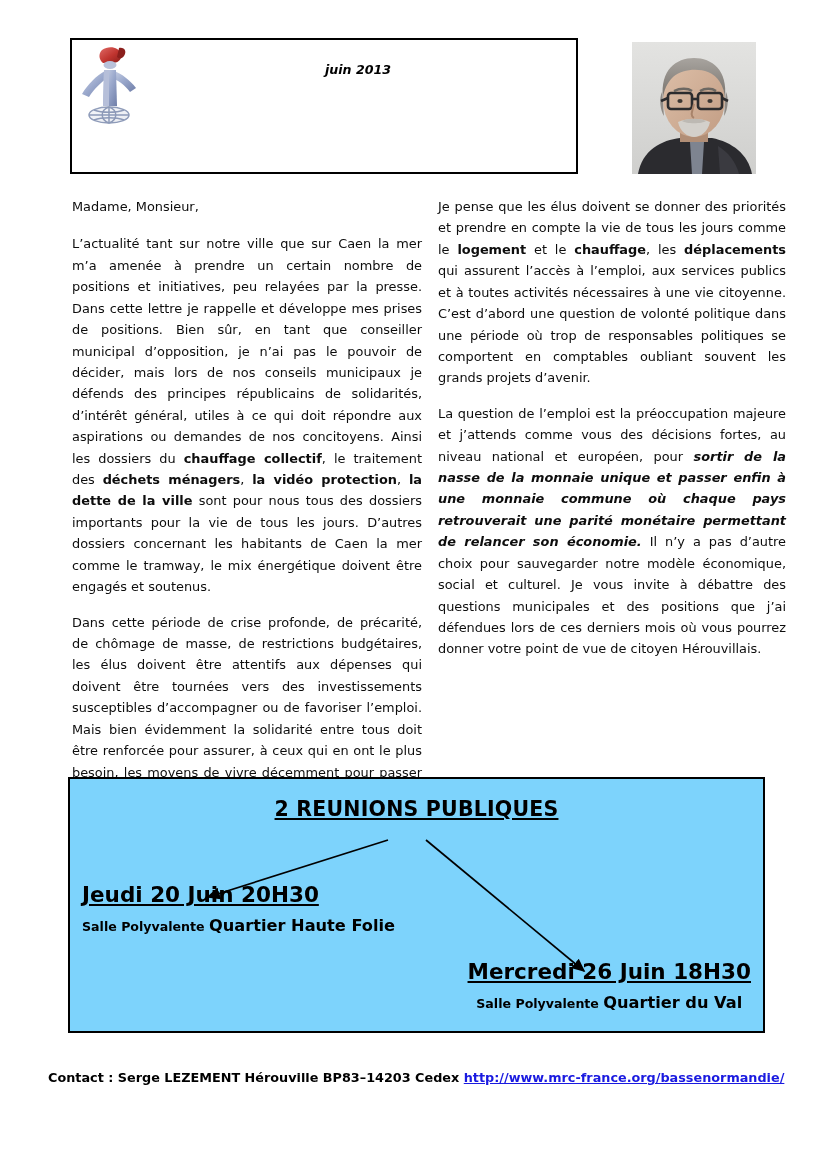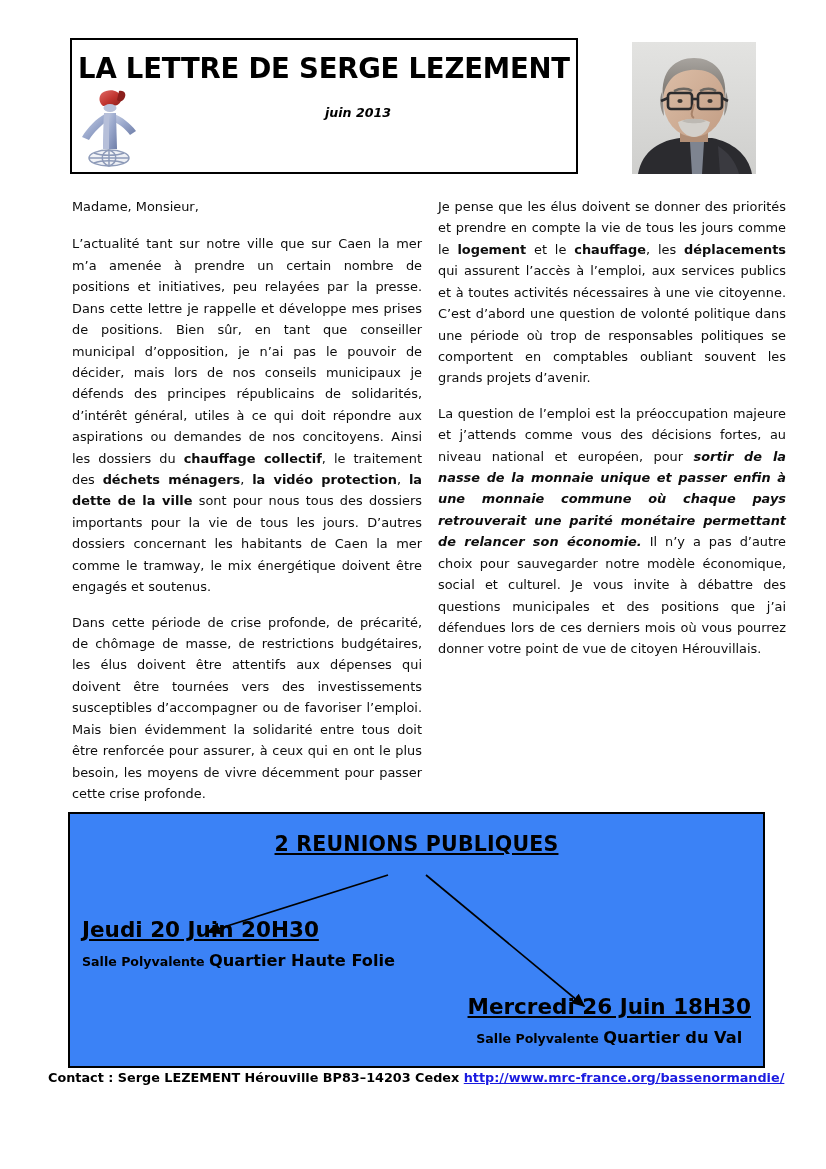--- a/index.html
+++ b/index.html
@@ -99,26 +99,26 @@
   .col-right { left: 438px; width: 348px; }
 
   .col p { margin: 0 0 14px 0; }
   .salutation { margin-bottom: 16px !important; text-align: left; }
   .signature  { text-align: left; margin-top: 10px; }
 
   
   .meetings {
     position: absolute;
     left: 68px;
-    top: 812px;
+    top: 777px;
     width: 697px;
     height: 256px;
     border: 2px solid #000;
     box-sizing: border-box;
-    background: #3b82f6;
+    background: #7dd3fc;
   }
   .meetings-title {
     text-align: center;
     font-weight: bold;
     font-size: 20.5px;
     text-decoration: underline;
     margin-top: 18px;
     letter-spacing: 0.2px;
   }
   .meeting-block { position: absolute; }
@@ -165,21 +165,20 @@
     text-decoration: underline;
     font-weight: bold;
   }
 </style>
 </head>
 <body>
 
 <div class="header-row">
 
   <div class="masthead">
-    <div class="masthead-title">LA LETTRE DE SERGE LEZEMENT</div>
     <div class="masthead-body">
 
       <div class="logo-wrap">
         <svg width="74" height="80" viewBox="0 0 74 80">
           <defs>
             <linearGradient id="capg" x1="0" y1="0" x2="1" y2="1">
               <stop offset="0%" stop-color="#e06a66"></stop>
               <stop offset="55%" stop-color="#c0342f"></stop>
               <stop offset="100%" stop-color="#8b1f1c"></stop>
             </linearGradient>

